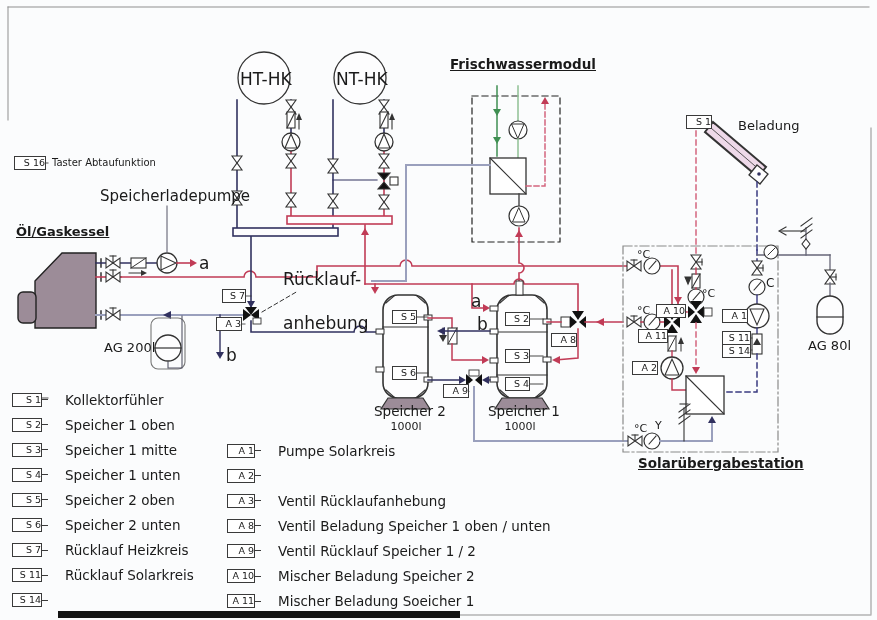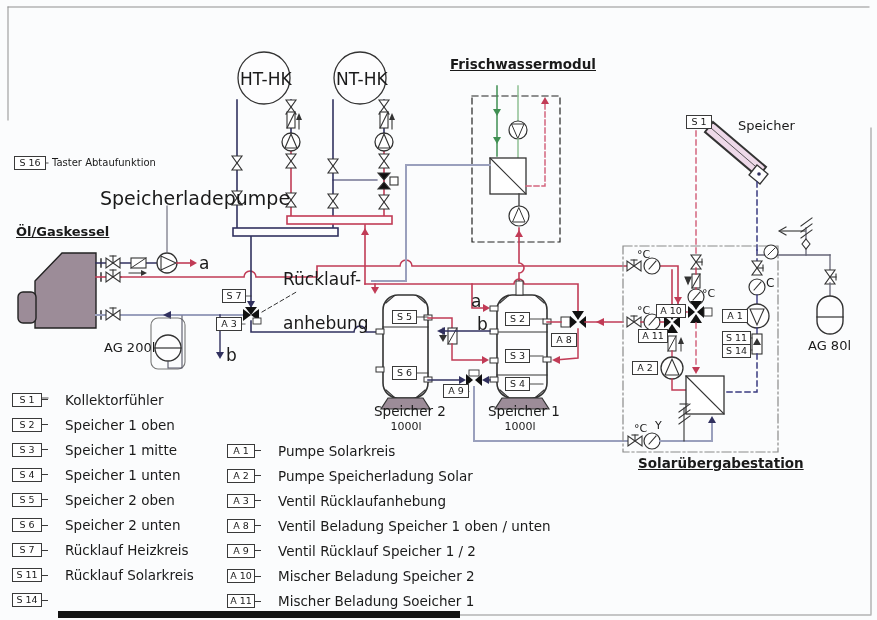--- a/index.html
+++ b/index.html
@@ -11,21 +11,21 @@
   body{font-family:"DejaVu Sans","Liberation Sans",sans-serif;background:#e8e8e8;}
   #stage{position:relative;width:877px;height:620px;background:#fbfcfd;overflow:hidden;color:var(--c-ink);}
   #pipes{position:absolute;left:0;top:0;}
   .lbl{position:absolute;font-size:17px;line-height:1.05;white-space:nowrap;}
   .ctr{text-align:center;}
   .hd{font-weight:bold;text-decoration:underline;font-size:13px;}
   .sm{font-size:10px;}
   .vs{font-size:11px;}
   .deg{font-size:11px;}
   .tagbox{position:absolute;box-sizing:border-box;border:1px solid #3a3a3a;background:#fff;
-          font-size:9.5px;line-height:12px;text-align:center;height:14px;white-space:nowrap;overflow:hidden;}
+          font-size:9.5px;line-height:12px;text-align:right;height:14px;white-space:nowrap;overflow:hidden;}
   
   .legend{position:absolute;display:flex;flex-direction:column;}
   .lrow{display:flex;align-items:center;height:25.1px;}
   .lrow .tagbox{position:static;flex:none;height:14px;}
   .lrow .ltext{margin-left:17px;font-size:13.5px;white-space:nowrap;}
   .tick{width:6px;height:1px;background:#3a3a3a;flex:none;}
 </style>
 </head>
 <body>
 
@@ -437,22 +437,22 @@
     <g stroke="#3a3a3a" stroke-width="0.9">
       <line x1="44" y1="163" x2="48" y2="163"></line>
       <line x1="42" y1="398" x2="48" y2="398"></line>
     </g>
   </g>
 </svg>
 
 <div class="lbl hd" style="left:16px;top:225px;">Öl/Gaskessel</div>
 <div class="lbl hd ctr" style="left:448px;top:57px;width:150px;font-size:13.5px;text-decoration:underline;">Frischwassermodul</div>
 <div class="lbl hd ctr" style="left:638px;top:456px;width:155px;font-size:13.5px;">Solarübergabestation</div>
-<div class="lbl" style="left:738px;top:119px;font-size:13px;">Speicher</div>
-<div class="lbl" style="left:100px;top:189px;font-size:19px;">Speicherladepumpe</div>
+<div class="lbl" style="left:738px;top:119px;font-size:13px;">Beladung</div>
+<div class="lbl" style="left:100px;top:189px;font-size:15px;">Speicherladepumpe</div>
 <div class="lbl sm" style="left:52px;top:158px;">Taster Abtaufunktion</div>
 <div class="lbl ctr" style="left:240px;top:71px;width:48px;">HT-HK</div>
 <div class="lbl ctr" style="left:336px;top:71px;width:48px;">NT-HK</div>
 <div class="lbl" style="left:283px;top:271px;">Rücklauf-</div>
 <div class="lbl" style="left:283px;top:287px;margin-top:28px;">anhebung</div>
 <div class="lbl" style="left:104px;top:341px;font-size:13px;">AG 200l</div>
 <div class="lbl" style="left:808px;top:339px;font-size:13px;">AG 80l</div>
 <div class="lbl ctr" style="left:374px;top:404px;width:64px;font-size:13.5px;">Speicher 2</div>
 <div class="lbl ctr vs" style="left:374px;top:421px;width:64px;">1000l</div>
 <div class="lbl ctr" style="left:488px;top:404px;width:64px;font-size:13.5px;">Speicher 1</div>
@@ -534,21 +534,20 @@
     </div>
 <div class="legend" id="legend-a" style="left:227px;top:438px;">
       <div class="lrow">
         <span class="tagbox" style="width: 28px;">A 1</span>
         <span class="tick"></span>
         <span class="ltext">Pumpe Solarkreis</span>
       </div>
       <div class="lrow">
         <span class="tagbox" style="width: 28px;">A 2</span>
         <span class="tick"></span>
-        <span class="ltext">Pumpe Speicherladung Solar</span>
       </div>
       <div class="lrow">
         <span class="tagbox" style="width: 28px;">A 3</span>
         <span class="tick"></span>
         <span class="ltext">Ventil Rücklaufanhebung</span>
       </div>
       <div class="lrow">
         <span class="tagbox" style="width: 28px;">A 8</span>
         <span class="tick"></span>
         <span class="ltext">Ventil Beladung Speicher 1 oben / unten</span>

